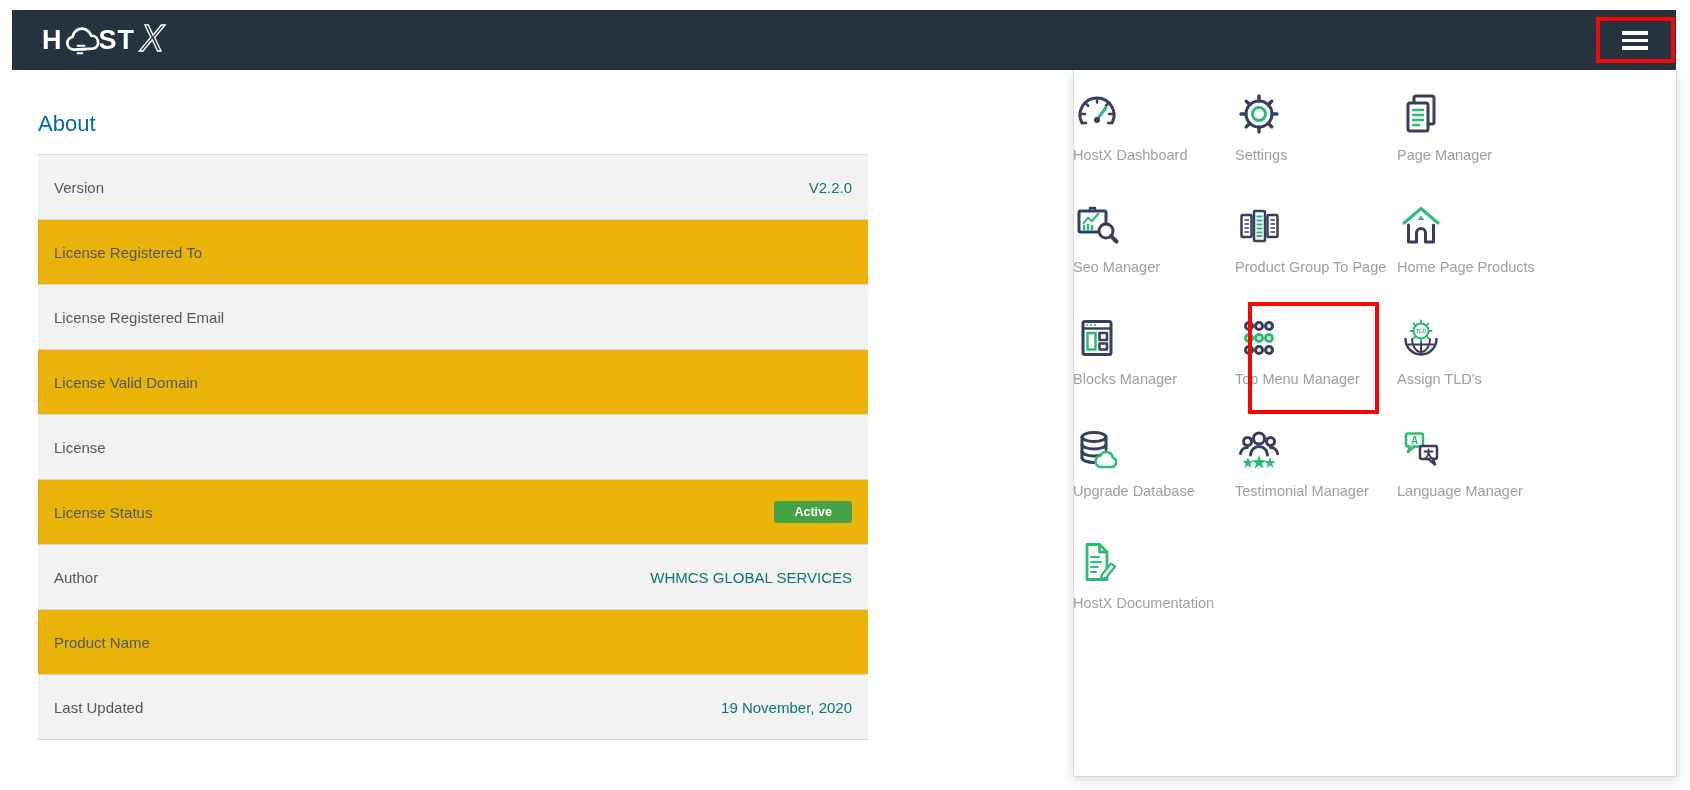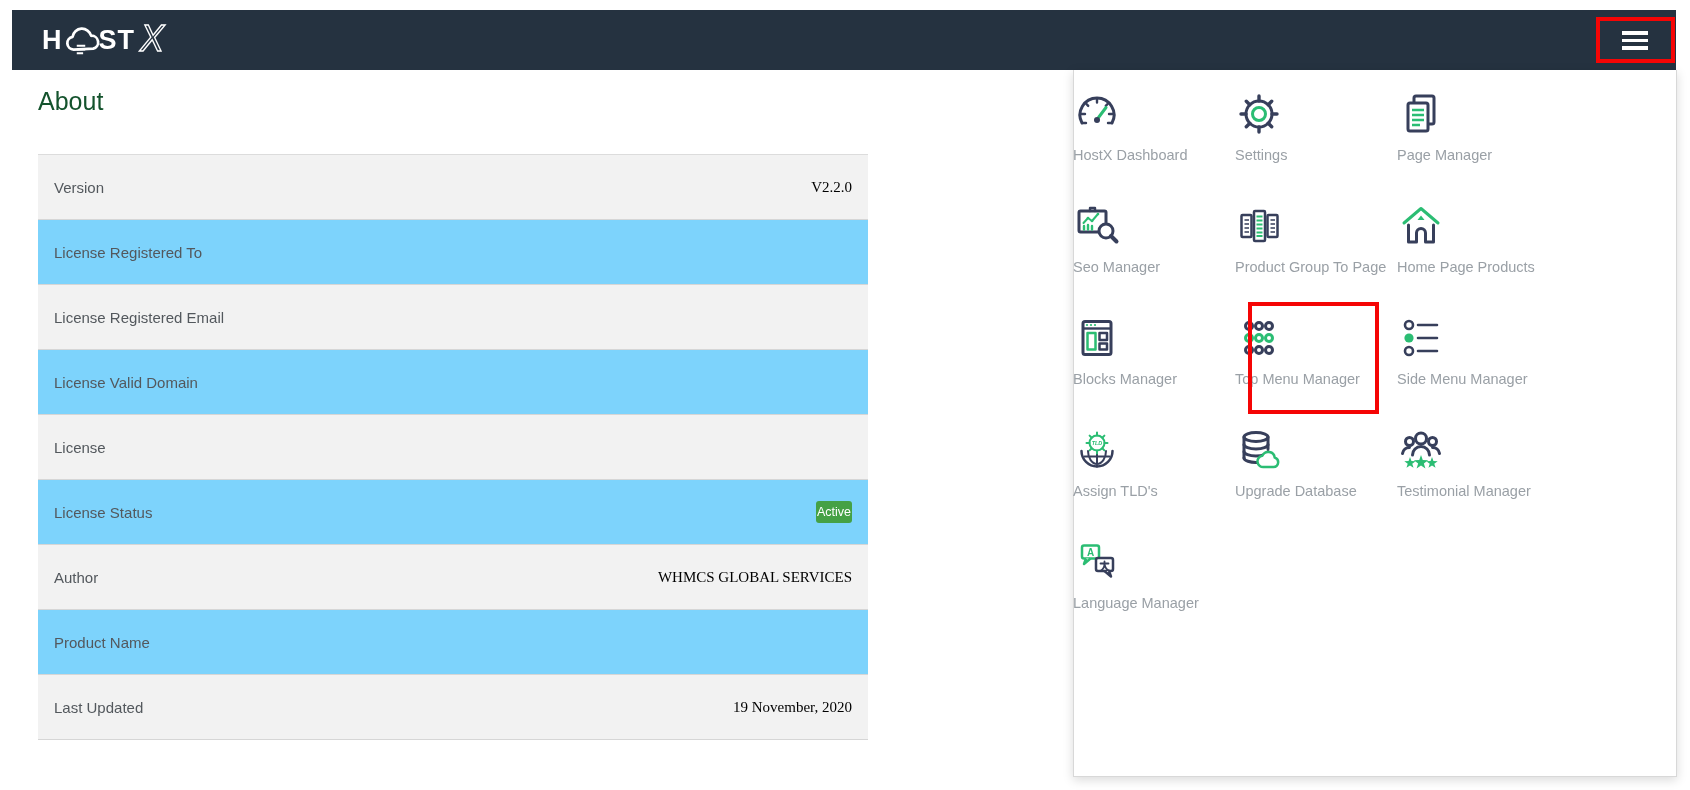--- a/index.html
+++ b/index.html
@@ -12,28 +12,28 @@
   .logo svg { display:block; }
   .hamburger { position:absolute; left:1622px; top:31px; width:26px; height:19px; display:flex; flex-direction:column; justify-content:space-between; cursor:pointer; }
   .hamburger .bar { width:26px; height:3.6px; background:#fff; }
 
   
   .annot { position:absolute; border:4px solid #f50505; pointer-events:none; }
   .annot.a1 { left:1596px; top:17px; width:79px; height:46px; }
   .annot.a2 { left:1248px; top:302px; width:131px; height:112px; }
 
   
-  .page-title { position:absolute; left:38px; top:87px; font-size:25px; color:#14532d; }
+  .page-title { position:absolute; left:38px; top:111px; font-size:22px; color:#0369a1; }
   .about-table { position:absolute; left:38px; top:154px; width:830px; border-top:1px solid #dcdcdc; }
   .trow { height:65px; display:flex; align-items:center; justify-content:space-between; padding:0 16px; border-bottom:1px solid #d6d6d6; font-size:15px; }
   .trow.odd  { background:#f2f2f2; }
-  .trow.even { background:#7dd3fc; }
+  .trow.even { background:#eab308; }
   .trow .lbl { color:#53585d; }
-  .trow .val { color:#000000;font-family:Liberation Serif, serif; }
-  .badge { background:#45a145; color:#fff; font-size:12.5px; font-weight:normal; padding:4px 1px; border-radius:3px; }
+  .trow .val { color:#0f766e; }
+  .badge { background:#45a145; color:#fff; font-size:12.5px; font-weight:bold; padding:4px 20px; border-radius:3px; }
 
   
   .menu-panel { position:absolute; left:1073px; top:70px; width:604px; height:707px; background:#fff; border:1px solid #d8d8d8; border-top:none; box-shadow:0 3px 10px rgba(0,0,0,.15); }
   .menu-grid { position:absolute; left:1073px; top:80px; display:grid; grid-template-columns:repeat(3,162px); grid-auto-rows:112px; }
   .menu-item { display:flex; flex-direction:column; align-items:flex-start; padding-top:10px; cursor:pointer; }
   .menu-item .ic { width:48px; height:48px; }
   .menu-item .ml { margin-top:9px; font-size:14.5px; color:#9aa0a6; white-space:nowrap; }
   svg { overflow:visible; }
 </style>
 </head>
@@ -188,29 +188,20 @@
       <circle cx="14" cy="24" r="3.5" stroke="#2bbd73" stroke-width="3"></circle>
         <circle cx="24" cy="24" r="3.5" stroke="#2bbd73" stroke-width="3"></circle>
         <circle cx="34" cy="24" r="3.5" stroke="#2bbd73" stroke-width="3"></circle>
       <circle cx="14" cy="36" r="3.5" stroke="#373f5b" stroke-width="3"></circle>
         <circle cx="24" cy="36" r="3.5" stroke="#373f5b" stroke-width="3"></circle>
         <circle cx="34" cy="36" r="3.5" stroke="#373f5b" stroke-width="3"></circle>
     </svg>
     <span class="ml">Top Menu Manager</span>
   </div>
 
-  <div class="menu-item">
-    <svg class="ic" viewBox="0 0 48 48" fill="none" stroke-linecap="round">
-      <circle cx="12" cy="11" r="4" stroke="#373f5b" stroke-width="2.6"></circle>
-      <circle cx="12" cy="24" r="4.6" fill="#2bbd73"></circle>
-      <circle cx="12" cy="37" r="4" stroke="#373f5b" stroke-width="2.6"></circle>
-      <path d="M21,11 h19 M21,24 h19 M21,37 h19" stroke="#373f5b" stroke-width="2.6"></path>
-    </svg>
-    <span class="ml">Side Menu Manager</span>
-  </div>
 
 
   <div class="menu-item">
     <svg class="ic" viewBox="0 0 48 48" fill="none" stroke-linecap="round">
       <path d="M8.5,25 a15.5,15.5 0 0 0 31,0" stroke="#373f5b" stroke-width="2.5"></path>
       <path d="M15,25 a9,13 0 0 0 18,0 M24,25 v15.5 M11.5,30.5 h25" stroke="#373f5b" stroke-width="2"></path>
       <circle cx="24" cy="17" r="7.5" stroke="#2bbd73" stroke-width="2" fill="#fff"></circle>
       <path d="M31.5,17 h3 M29.3,22.3 l2.1,2.1 M24,24.5 v3 M18.7,22.3 l-2.1,2.1 M16.5,17 h-3 M18.7,11.7 l-2.1,-2.1 M24,9.5 v-3 M29.3,11.7 l2.1,-2.1" stroke="#2bbd73" stroke-width="2"></path>
       <text x="24" y="19.3" font-size="5.5" font-weight="bold" font-style="italic" fill="#2bbd73" text-anchor="middle" font-family="Liberation Sans, sans-serif">TLD</text>
     </svg>
@@ -249,18 +240,27 @@
       <rect x="9" y="7.5" width="17" height="13" rx="2" stroke="#2bbd73" stroke-width="2.5" fill="#fff"></rect>
       <path d="M13,20.5 l-2,5.5 6.5,-5.5" stroke="#2bbd73" stroke-width="2.5" fill="#fff"></path>
       <text x="17.5" y="17.5" font-size="10" font-weight="bold" fill="#2bbd73" text-anchor="middle" font-family="Liberation Sans, sans-serif">A</text>
       <rect x="23" y="20" width="17" height="13" rx="2" stroke="#373f5b" stroke-width="2.5" fill="#fff"></rect>
       <path d="M36,33 l2,5.5 -6.5,-5.5" stroke="#373f5b" stroke-width="2.5" fill="#fff"></path>
       <path d="M27.5,25.5 h8 M31.5,23.5 v2 c0,4 -1.5,6 -4,7.5 M31.7,27 c0.8,3.5 2.8,5.5 5.8,6" stroke="#373f5b" stroke-width="1.8" stroke-linecap="round"></path>
     </svg>
     <span class="ml">Language Manager</span>
   </div>
 
+  <div class="menu-item">
+    <svg class="ic" viewBox="0 0 48 48" fill="none" stroke-linecap="round" stroke-linejoin="round">
+      <path d="M14,6.5 h12.5 l7.5,7.5 v27.5 h-20 z" stroke="#2bbd73" stroke-width="2.8" fill="#fff"></path>
+      <path d="M26.5,6.5 v7.5 h7.5" stroke="#2bbd73" stroke-width="2.8"></path>
+      <path d="M18,19 h8 M18,24 h10 M18,29 h7 M18,34 h5" stroke="#2bbd73" stroke-width="2"></path>
+      <path d="M29,36.5 l9,-11 4,3.2 -9,11 -5.2,1.3 z" stroke="#2bbd73" stroke-width="2.2" fill="#fff"></path>
+    </svg>
+    <span class="ml">HostX Documentation</span>
+  </div>
 
 
 </div>
 
 <div class="annot a1"></div>
 <div class="annot a2"></div>
 
 </body></html>

